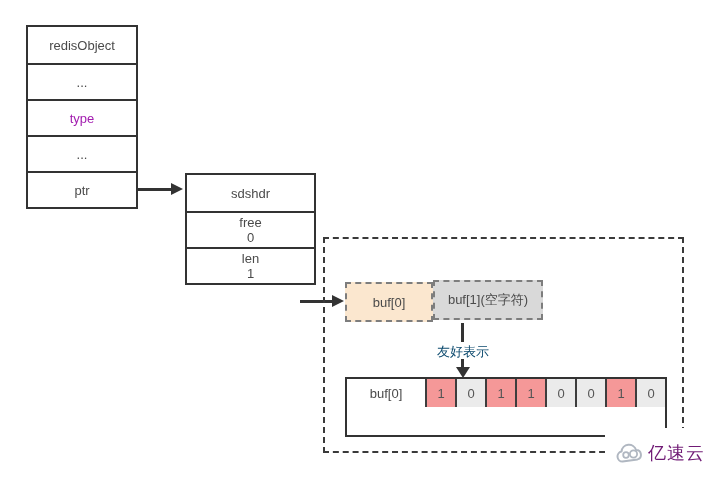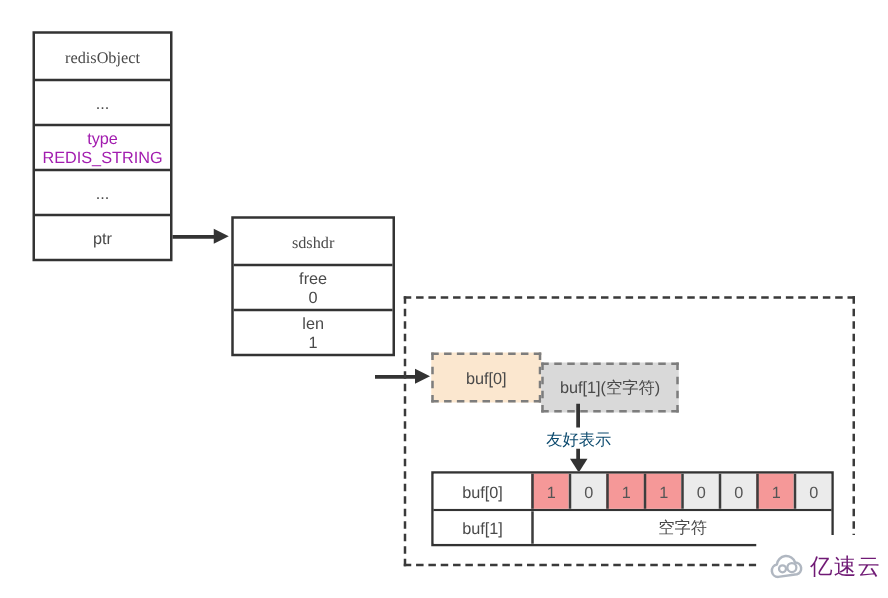--- a/index.html
+++ b/index.html
@@ -7,42 +7,42 @@
     position:relative; width:710px; height:478px; background:#ffffff;
     font-family:"Liberation Sans", sans-serif; color:#4a4a4a; overflow:hidden;
   }
   
   .struct { position:absolute; border:2px solid #333; background:#fff; box-sizing:border-box; }
   .struct .cell {
     box-sizing:border-box; height:36px; border-top:2px solid #333;
     display:flex; flex-direction:column; align-items:center; justify-content:center;
     font-size:13px; line-height:15px; text-align:center;
   }
-  .struct .cell:first-child { border-top:none;font-family:Liberation Serif, serif; }
+  .struct .cell:first-child { border-top:none; }
   .red-text { color:#a21caf; }
   #redis-table  { left:26px;  top:25px;  width:112px; }
   #sdshdr-table { left:185px; top:173px; width:131px; }
 
   
   .hline { position:absolute; height:3px; background:#333; }
   .vline { position:absolute; width:3px;  background:#333; }
   .head-right { position:absolute; width:0; height:0;
     border-top:6px solid transparent; border-bottom:6px solid transparent; border-left:12px solid #333; }
   .head-down  { position:absolute; width:0; height:0;
     border-left:7px solid transparent; border-right:7px solid transparent; border-top:11px solid #333; }
 
   
   .dashed-region { position:absolute; left:323px; top:237px; width:361px; height:216px;
     border:2px dashed #3a3a3a; box-sizing:border-box; }
 
   
   .buf-box { position:absolute; height:40px; box-sizing:border-box; border:2px dashed #7d7d7d;
     display:flex; align-items:center; justify-content:center; font-size:13px; }
   #buf0-box { left:345px; top:282px; width:88px;  background:#fbe7cf; }
-  #buf1-box { left:433px; top:290px; width:110px; background:#d9d9d9; }
+  #buf1-box { left:433px; top:280px; width:110px; background:#d9d9d9; }
 
   .friendly-label { position:absolute; left:418px; top:343px; width:90px; text-align:center;
     font-size:13px; color:#0c4a6e; }
 
   
   #bit-table { position:absolute; left:345px; top:377px; width:322px; height:60px;
     border:2px solid #333; box-sizing:border-box; background:#fff; }
   .bit-row { display:flex; height:28px; box-sizing:border-box; }
   .bit-row.second { border-top:2px solid #333; }
   .bit-label { width:78px; box-sizing:border-box; display:flex; align-items:center; justify-content:center;
@@ -63,21 +63,20 @@
 </head>
 <body>
 
 <div class="canvas">
 
   <div class="struct" id="redis-table">
     <div class="cell">redisObject</div>
     <div class="cell">...</div>
     <div class="cell red-text">
       <span>type</span>
-      <span>REDIS_STRING</span>
     </div>
     <div class="cell">...</div>
     <div class="cell">ptr</div>
   </div>
 
   <div class="hline" style="left:138px; top:188px; width:35px;"></div>
   <div class="head-right" style="left:171px; top:183px;"></div>
 
   <div class="struct" id="sdshdr-table">
     <div class="cell">sdshdr</div>
@@ -109,24 +108,20 @@
       <div class="bit-label">buf[0]</div>
       <div class="bit-cell on">1</div>
       <div class="bit-cell off">0</div>
       <div class="bit-cell on">1</div>
       <div class="bit-cell on">1</div>
       <div class="bit-cell off">0</div>
       <div class="bit-cell off">0</div>
       <div class="bit-cell on">1</div>
       <div class="bit-cell off">0</div>
     </div>
-    <div class="bit-row second">
-      <div class="bit-label">buf[1]</div>
-      <div class="bit-wide">空字符</div>
-    </div>
   </div>
 
   <div class="wm-patch">
     <div class="wm-logo">
       <svg width="30" height="22" viewBox="0 0 30 22" aria-hidden="true">
         <path d="M7.5 19.5 a5 5 0 0 1 -1 -9.9 a7.5 7.5 0 0 1 14.6 -1.6 a4.8 4.8 0 0 1 1.4 9.4 z" fill="none" stroke="#b0b7c1" stroke-width="2" stroke-linejoin="round"></path>
         <circle cx="11" cy="13" r="2.8" fill="none" stroke="#b0b7c1" stroke-width="1.8"></circle>
         <circle cx="18.5" cy="12" r="3.6" fill="none" stroke="#b0b7c1" stroke-width="1.8"></circle>
       </svg>
     </div>

